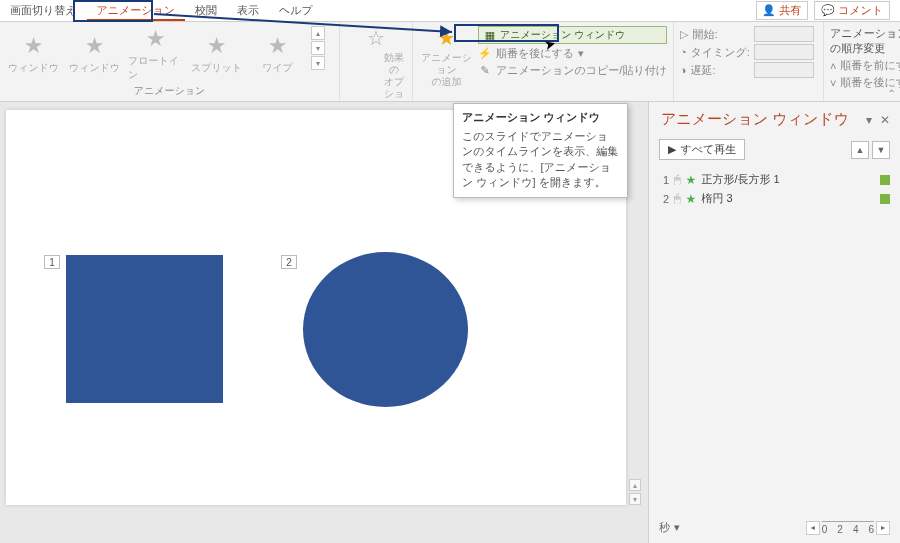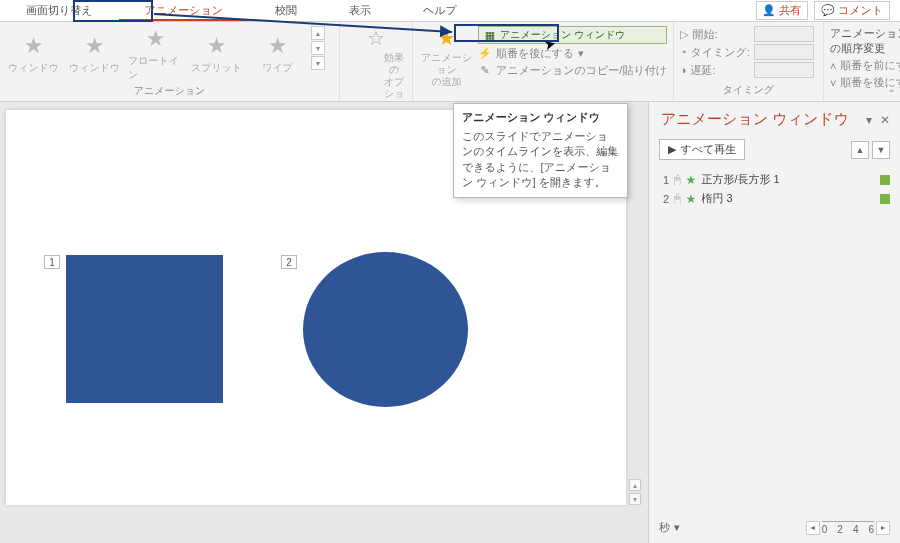--- a/index.html
+++ b/index.html
@@ -1,20 +1,20 @@
 <!DOCTYPE html>
 <html><head>
 <meta charset="utf-8">
 <style>
 * { box-sizing: border-box; margin: 0; padding: 0; font-family: "Meiryo", "Yu Gothic", sans-serif; }
 body { width: 900px; height: 543px; background: #fff; overflow: hidden; font-size: 11px; color: #444; }
 
 
 .tabs { position: absolute; top: 0; left: 0; right: 0; height: 22px; background: #fff; display: flex; align-items: stretch; border-bottom: 1px solid #d0d0d0; }
-.tab { padding: 3px 26px; color: #555; cursor: pointer; }
+.tab { padding: 3px 10px; color: #555; cursor: pointer; }
 .tab.active { color: #c43e1c; border-bottom: 2px solid #c43e1c; }
 .tabs-right { margin-left: auto; display: flex; gap: 6px; align-items: center; padding-right: 10px; }
 .btn-small { border: 1px solid #ccc; padding: 1px 6px; font-size: 11px; display: flex; align-items: center; gap: 3px; }
 .btn-small.share { color: #c43e1c; }
 .btn-small.comment { color: #c43e1c; }
 
 
 .ribbon { position: absolute; top: 22px; left: 0; right: 0; height: 80px; background: #f3f3f3; border-bottom: 1px solid #d0d0d0; display: flex; }
 .ribbon-group { display: flex; flex-direction: column; justify-content: space-between; border-right: 1px solid #e0e0e0; padding: 2px 0 2px 0; }
 .ribbon-group-label { text-align: center; font-size: 10px; color: #888; padding-bottom: 2px; }
@@ -193,21 +193,20 @@
             <span>タイミング:</span>
           </div>
         <div class="timing-input"></div>
         <div class="stack-row">
             <span>◑</span>
             <span>遅延:</span>
           </div>
         <div class="timing-input"></div>
       </div>
     </div>
-    <div class="ribbon-group-label">タイミング</div>
   </div>
 
   <div class="ribbon-group" style="flex:1; border-right:none;">
     <div class="order-group">
       <div style="color:#555;">アニメーションの順序変更</div>
       <div class="stack-row">
           <span>˄</span>
           <span>順番を前にする</span>
         </div>
       <div class="stack-row">

